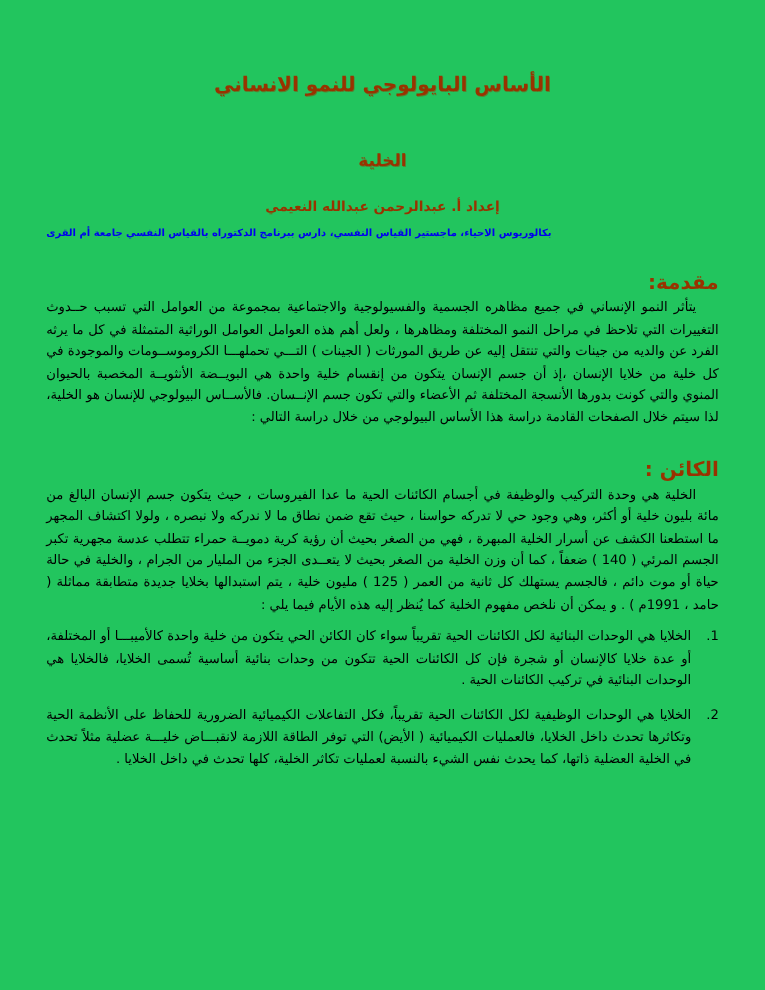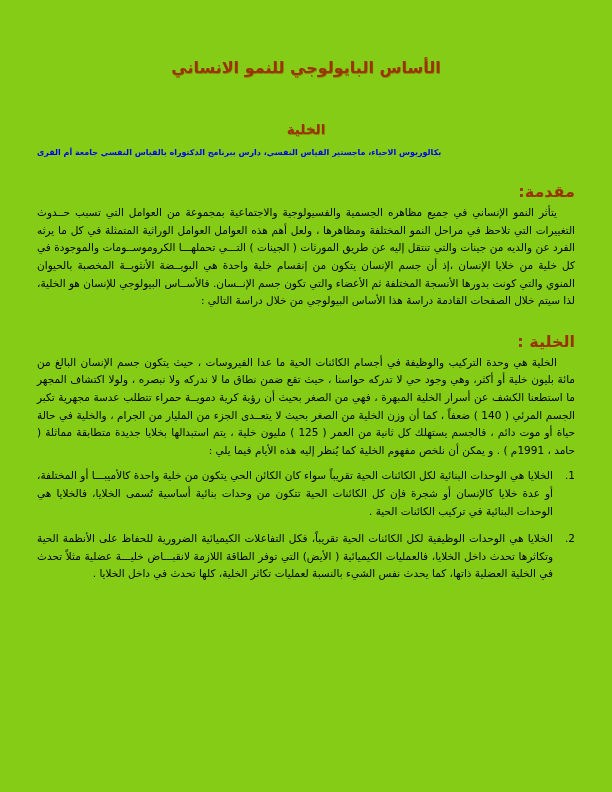--- a/index.html
+++ b/index.html
@@ -10,21 +10,21 @@
   body {
     width: 612px;
     height: 792px;
     overflow: hidden;
     font-family: "DejaVu Sans", sans-serif;
   }
   .page {
     position: relative;
     width: 612px;
     height: 792px;
-    background: #84cc16;
+    background: #22c55e;
     direction: rtl;
     box-sizing: border-box;
     padding: 58px 37px 40px 37px;
   }
   .doc-title {
     text-align: center;
     font-size: 16px;
     font-weight: bold;
     color: #993300;
     letter-spacing: 0.5px;
@@ -97,28 +97,29 @@
 </style>
 </head>
 <body>
 
 <div class="page">
 
   <h1 class="doc-title">الأساس البايولوجي للنمو الانساني</h1>
 
   <h2 class="doc-subtitle">الخلية</h2>
 
+  <div class="doc-byline">إعداد أ. عبدالرحمن عبدالله النعيمي</div>
 
   <div class="doc-credentials">بكالوريوس الاحياء، ماجستير القياس النفسي، دارس ببرنامج الدكتوراه بالقياس النفسي جامعة أم القرى</div>
 
   <h3 class="section-heading intro-heading">مقدمة:</h3>
 
   <p class="body-para">يتأثر النمو الإنساني في جميع مظاهره الجسمية والفسيولوجية والاجتماعية بمجموعة من العوامل التي تسبب حــدوث التغييرات التي تلاحظ في مراحل النمو المختلفة ومظاهرها ، ولعل أهم هذه العوامل العوامل الوراثية المتمثلة في كل ما يرثه الفرد عن والديه من جينات والتي تنتقل إليه عن طريق المورثات ( الجينات ) التـــي تحملهـــا الكروموســومات والموجودة في كل خلية من خلايا الإنسان ،إذ أن جسم الإنسان يتكون من إنقسام خلية واحدة هي البويــضة الأنثويــة المخصبة بالحيوان المنوي والتي كونت بدورها الأنسجة المختلفة ثم الأعضاء والتي تكون جسم الإنــسان. فالأســاس البيولوجي للإنسان هو الخلية، لذا سيتم خلال الصفحات القادمة دراسة هذا الأساس البيولوجي من خلال دراسة التالي :</p>
 
-  <h3 class="section-heading cell-heading">الخلية :</h3>
+  <h3 class="section-heading cell-heading">الكائن :</h3>
 
   <p class="body-para">الخلية هي وحدة التركيب والوظيفة في أجسام الكائنات الحية ما عدا الفيروسات ، حيث يتكون جسم الإنسان البالغ من مائة بليون خلية أو أكثر، وهي وجود حي لا تدركه حواسنا ، حيث تقع ضمن نطاق ما لا ندركه ولا نبصره ، ولولا اكتشاف المجهر ما استطعنا الكشف عن أسرار الخلية المبهرة ، فهي من الصغر بحيث أن رؤية كرية دمويــة حمراء تتطلب عدسة مجهرية تكبر الجسم المرئي ( 140 ) ضعفاً ، كما أن وزن الخلية من الصغر بحيث لا يتعــدى الجزء من المليار من الجرام ، والخلية في حالة حياة أو موت دائم ، فالجسم يستهلك كل ثانية من العمر ( 125 ) مليون خلية ، يتم استبدالها بخلايا جديدة متطابقة مماثلة ( حامد ، 1991م ) . و يمكن أن نلخص مفهوم الخلية كما يُنظر إليه هذه الأيام فيما يلي :</p>
 
   <div class="numbered-list">
 
       <div class="list-item">
         <span class="list-number">1.</span>
         <span class="list-text">الخلايا هي الوحدات البنائية لكل الكائنات الحية تقريباً سواء كان الكائن الحي يتكون من خلية واحدة كالأميبـــا أو المختلفة، أو عدة خلايا كالإنسان أو شجرة فإن كل الكائنات الحية تتكون من وحدات بنائية أساسية تُسمى الخلايا، فالخلايا هي الوحدات البنائية في تركيب الكائنات الحية .</span>
       </div>
 

